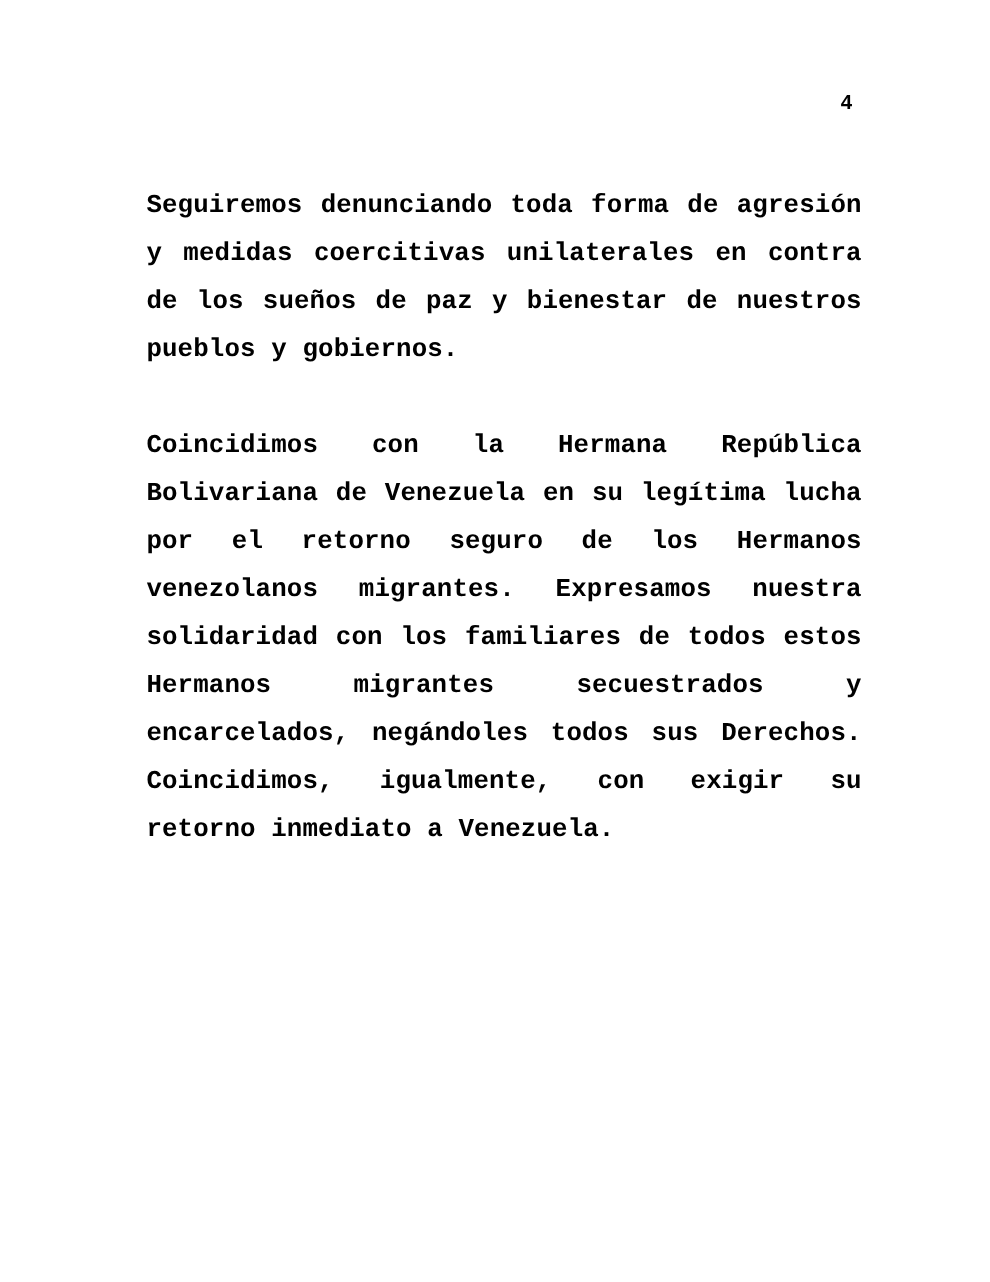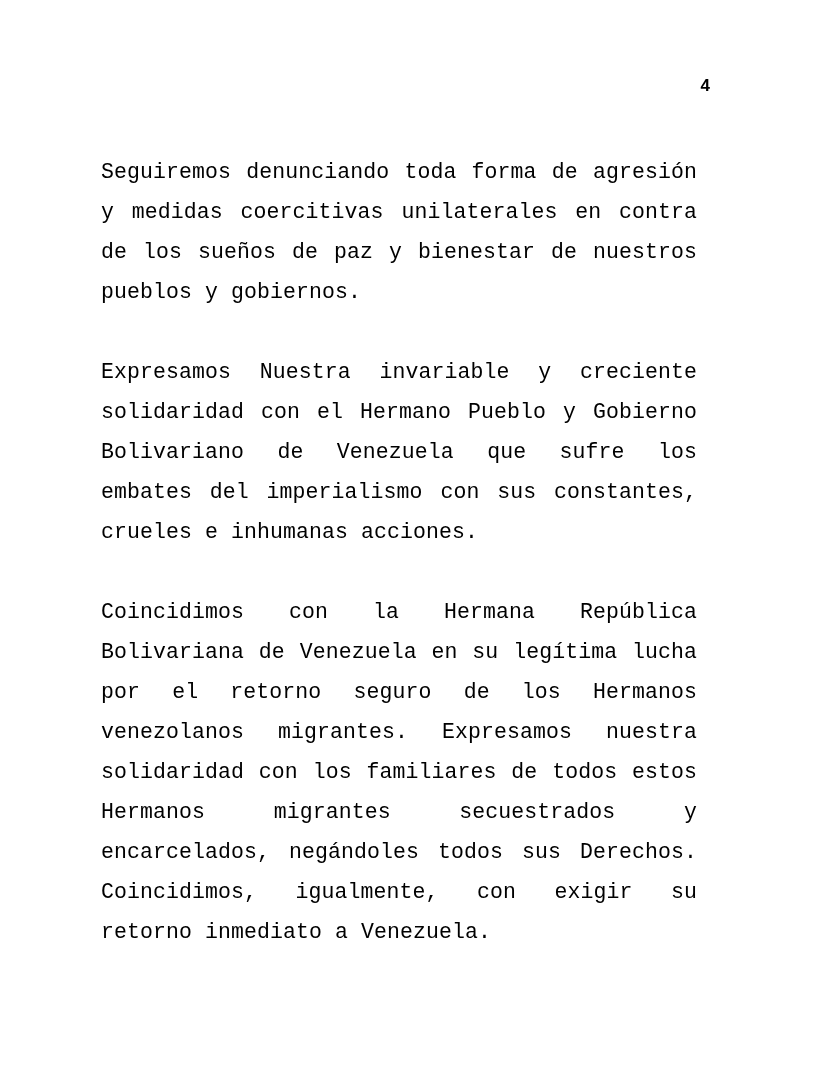--- a/index.html
+++ b/index.html
@@ -26,22 +26,23 @@
     text-align: right;
     font-family: "Liberation Sans", sans-serif;
     font-weight: bold;
     font-size: 17px;
     line-height: 20px;
     color: #000000;
   }
   .body-text {
     position: absolute;
     top: 152px;
-    left: 101px;
+    left: 122px;
     width: 596px;
+    font-weight: bold;
   }
   .para {
     font-family: "Liberation Mono", "DejaVu Sans Mono", monospace;
     font-size: 21.5px;
     line-height: 40px;
     text-align: justify;
     text-justify: inter-word;
     color: #000000;
     margin: 0 0 40px 0;
     letter-spacing: 0.1px;
@@ -56,19 +57,18 @@
 <body>
 
 <div class="page">
 
   <div class="page-number">4</div>
 
   <div class="body-text">
 
     <p class="para">Seguiremos denunciando toda forma de agresión y medidas coercitivas unilaterales en contra de los sueños de paz y bienestar de nuestros pueblos y gobiernos.</p>
 
-    <p class="para">Expresamos Nuestra invariable y creciente solidaridad con el Hermano Pueblo y Gobierno Bolivariano de Venezuela que sufre los embates del imperialismo con sus constantes, crueles e inhumanas acciones.</p>
 
     <p class="para">Coincidimos con la Hermana República Bolivariana de Venezuela en su legítima lucha por el retorno seguro de los Hermanos venezolanos migrantes. Expresamos nuestra solidaridad con los familiares de todos estos Hermanos migrantes secuestrados y encarcelados, negándoles todos sus Derechos. Coincidimos, igualmente, con exigir su retorno inmediato a Venezuela.</p>
 
   </div>
 
 </div>
 
 </body></html>

